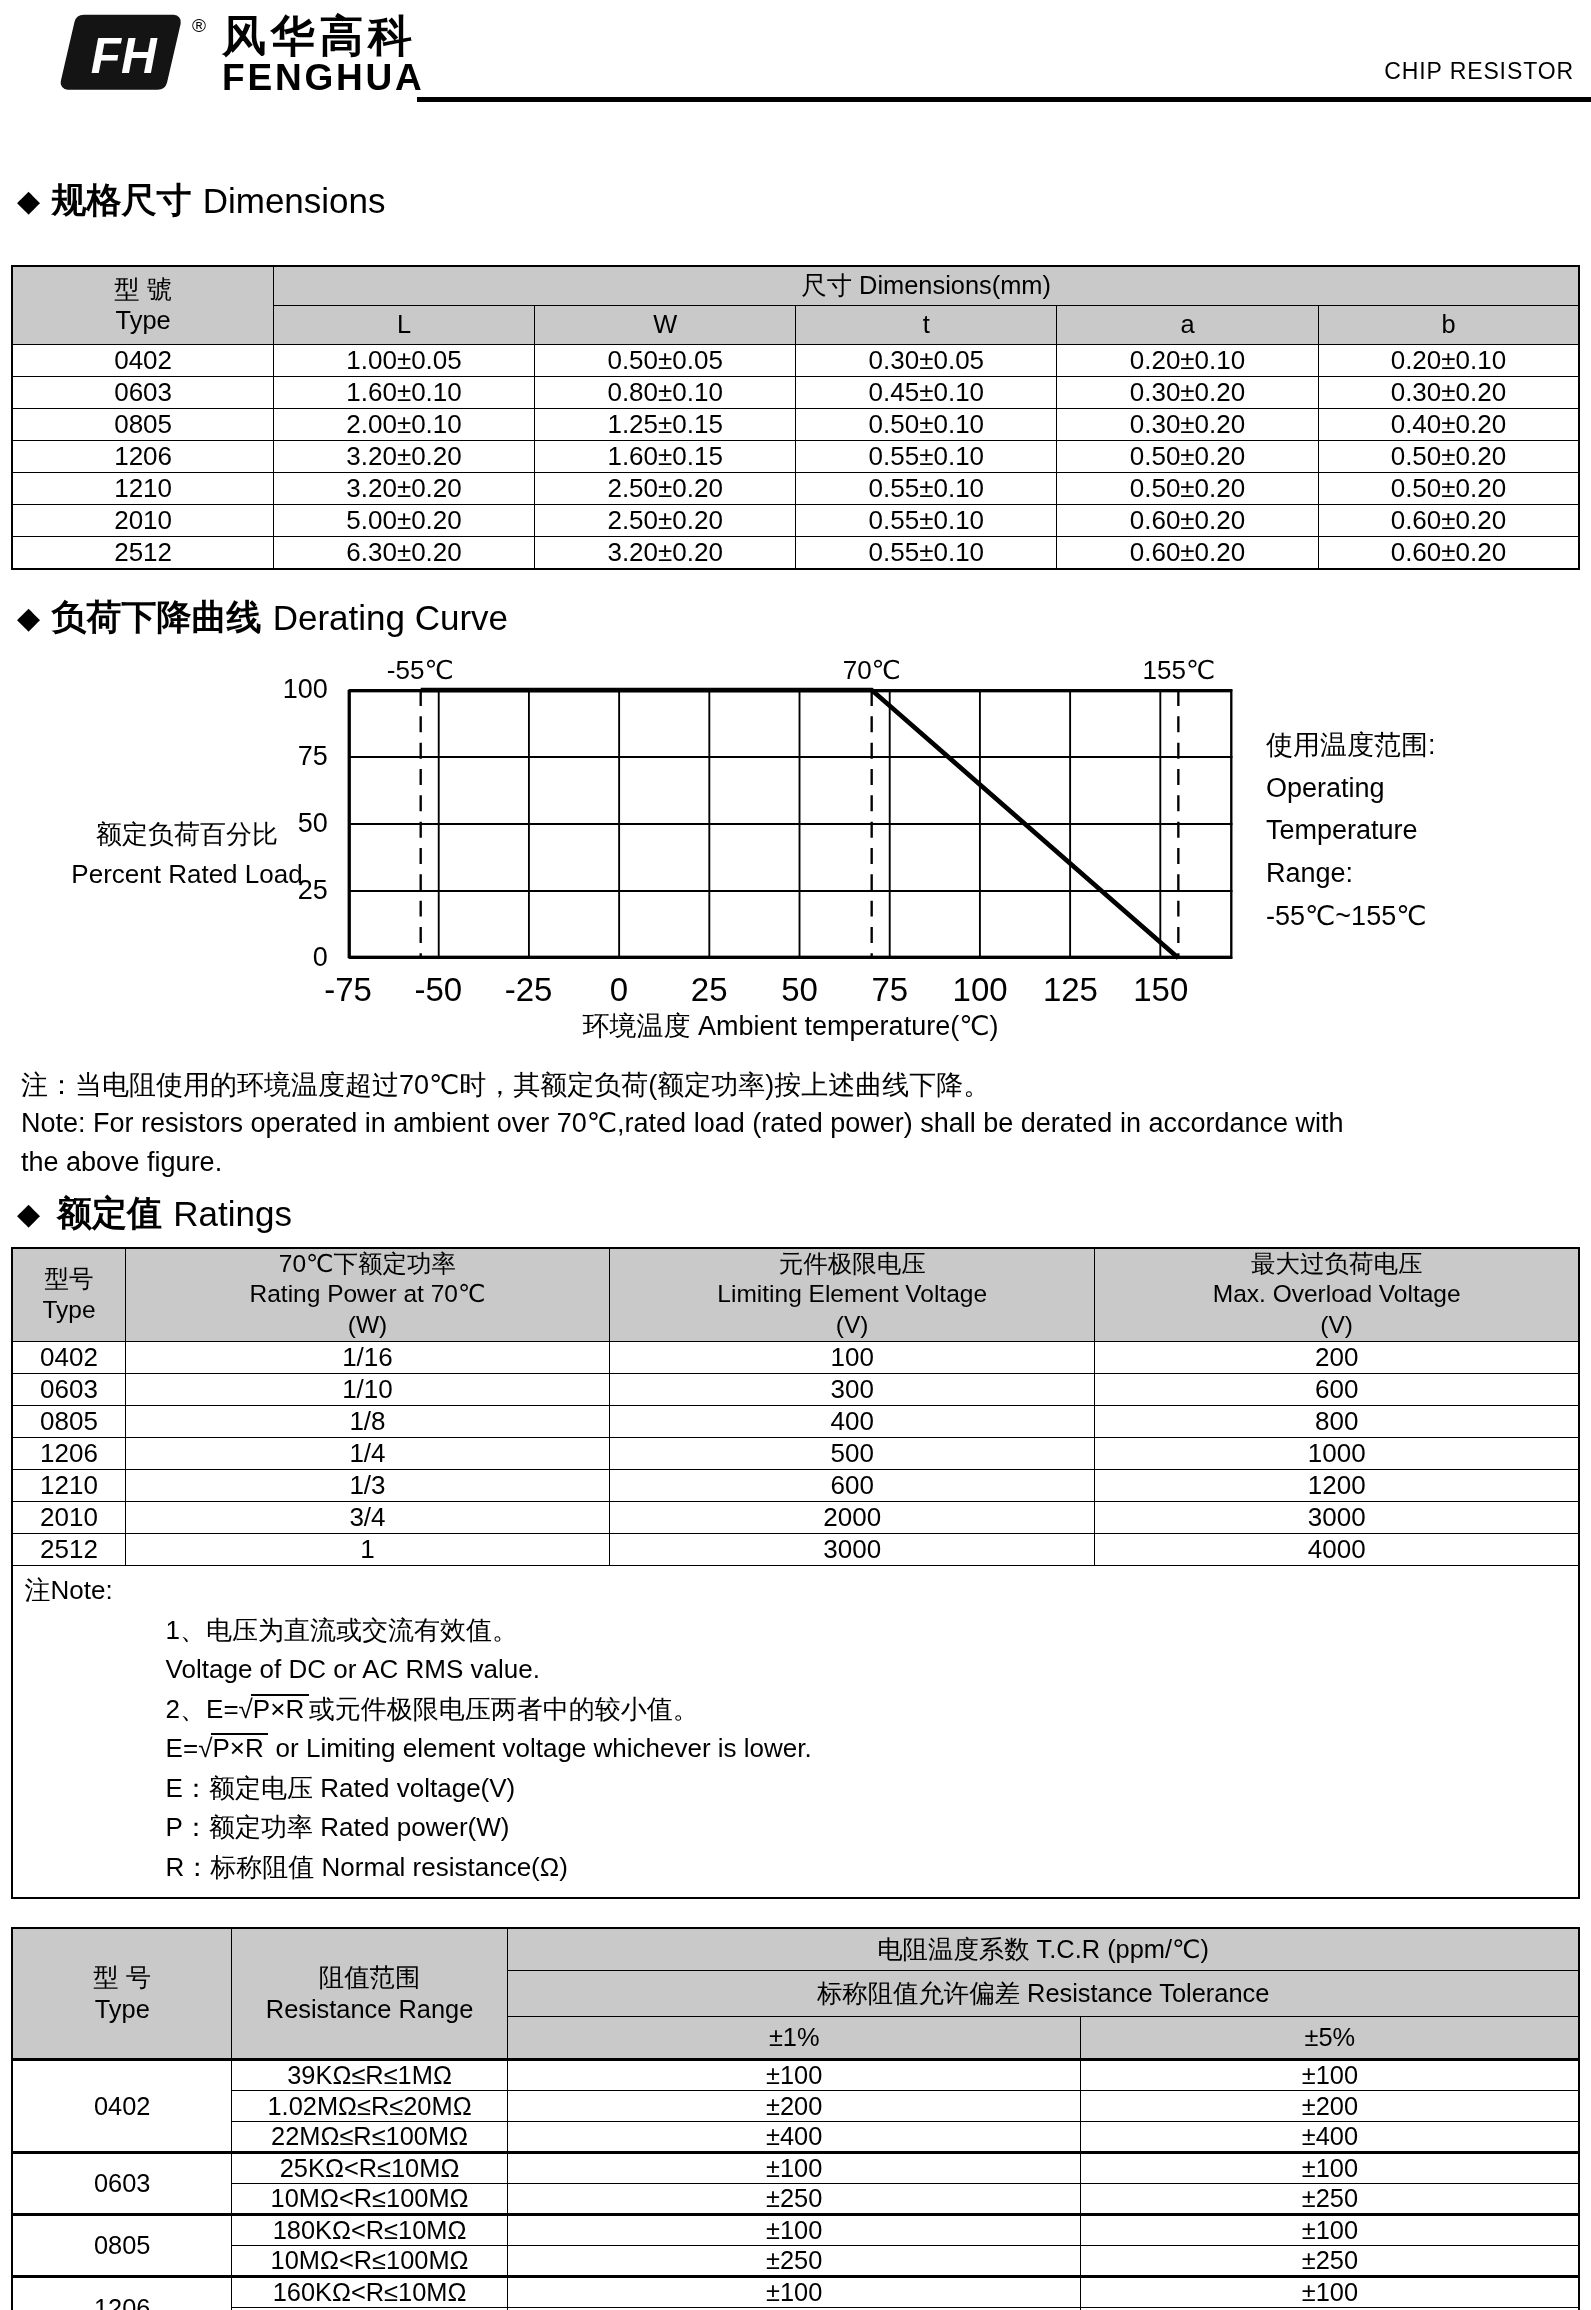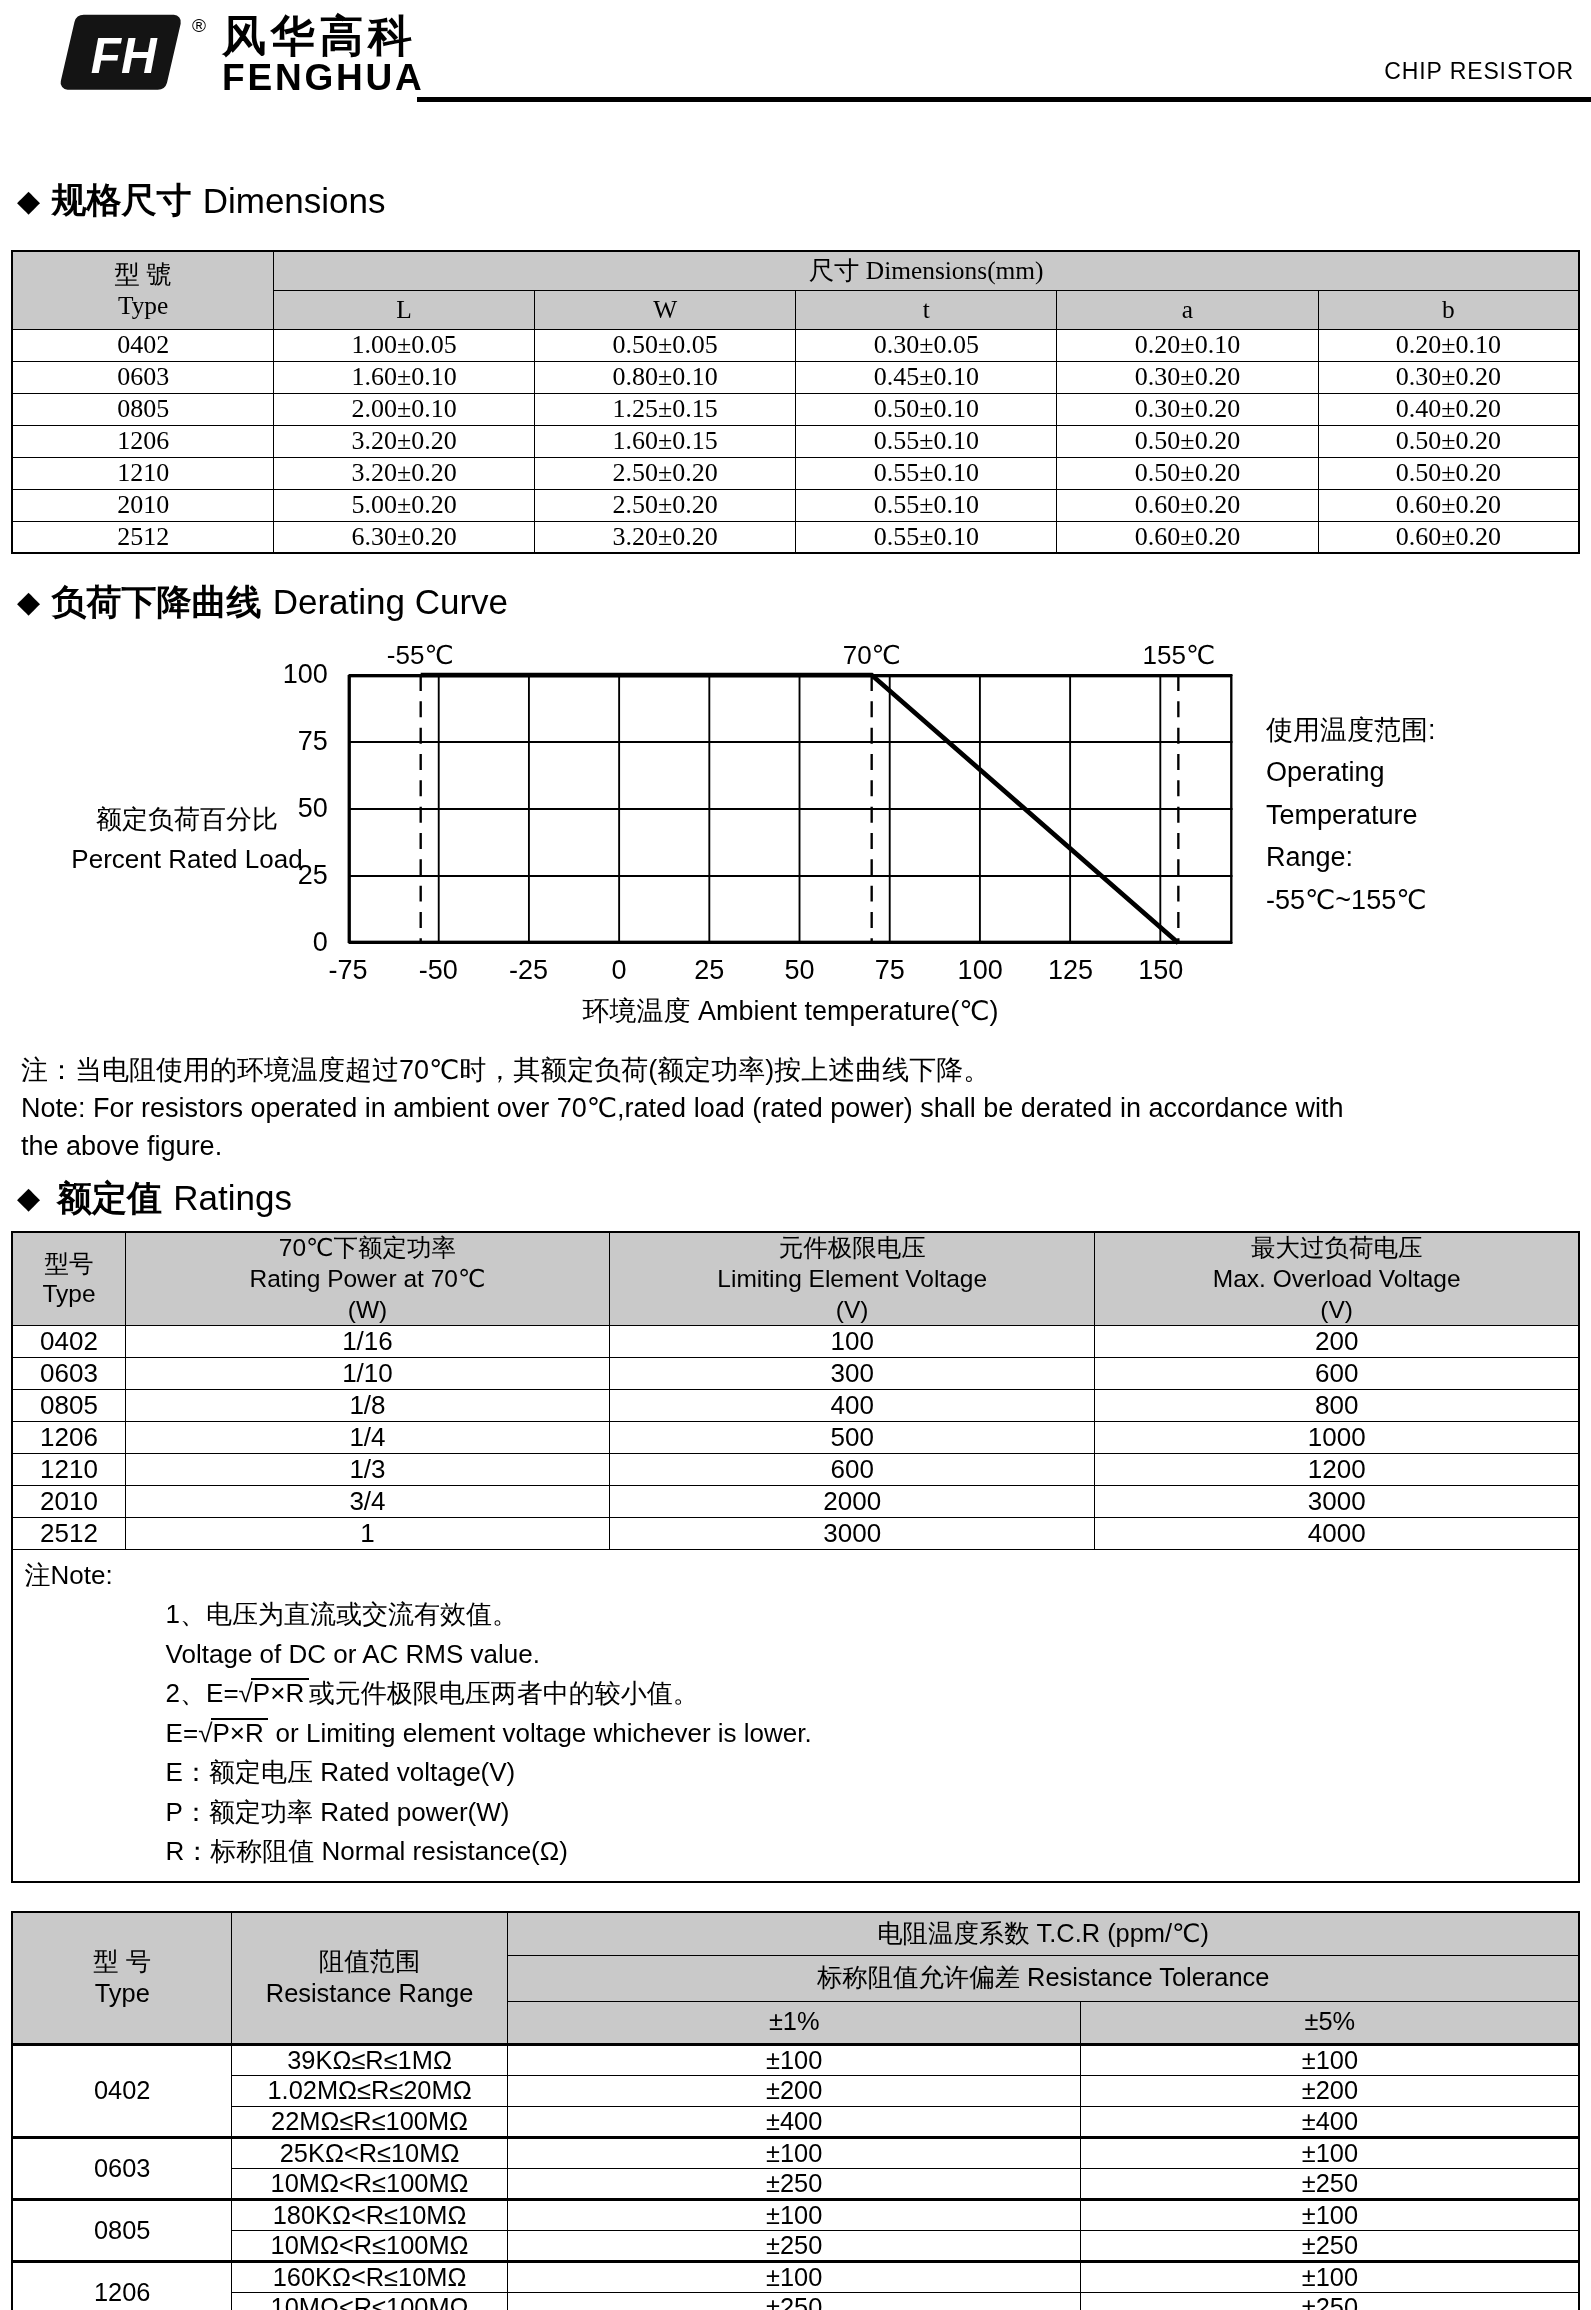--- a/index.html
+++ b/index.html
@@ -25,35 +25,35 @@
   .sec-title .t-en { font-weight:normal; }
   #title-dimensions { margin-top:72px; }
   #title-derating   { margin-top:24.5px; }
   #title-ratings    { margin-top:9.4px; }
   #title-ratings .diamond { margin-right:5.6px; }
   
   table { border-collapse:collapse; table-layout:fixed; width:1569px; margin:0 11.3px; border:2.8px solid #000; }
   th, td { border:1.9px solid #000; text-align:center; vertical-align:middle; padding:0; }
   thead th { background:#c9c9c9; font-weight:normal; }
   
-  #dims-table { margin-top:26px;font-family:Liberation Serif, serif; }
+  #dims-table { margin-top:41px; }
   #dims-table thead tr { height:39px; }
   #dims-table thead th { font-size:25.4px; }
   #dims-table tbody tr { height:32px; }
   #dims-table tbody td { font-size:26px; }
   .two-line div { line-height:1.25; }
   
   .chart-area { position:relative; height:397px; margin-top:15px; }
   .guide-labels { position:absolute; left:348px; top:0; width:885px; height:30px; }
   .guide-label { position:absolute; bottom:0; transform:translateX(-50%); font-size:26px; }
   .plot { position:absolute; left:348px; top:34px; width:885px; height:268px; overflow:visible; }
   .yticks { position:absolute; left:254px; top:34px; width:85px; height:268px; }
   .ytick { position:absolute; right:11.3px; transform:translateY(-52%); font-size:27px; }
   .xticks { position:absolute; left:348px; top:311px; width:885px; height:36px; }
-  .xtick { position:absolute; top:3.8px; transform:translateX(-50%); font-size:27px; }
+  .xtick { position:absolute; top:3.8px; transform:translateX(-50%); font-size:33px; }
   .chart-xlabel { position:absolute; left:348px; top:352px; width:885px; text-align:center; font-size:27px; }
   .chart-ylabel { position:absolute; left:55px; top:158px; width:264px; text-align:center; font-size:26px; line-height:1.55; }
   .chart-annotation { position:absolute; left:1266px; top:68px; font-size:27px; line-height:1.58; }
   
   .derating-note { margin:13px 13px 0 21px; font-size:27px; line-height:1.42; }
   
   #ratings-table { margin-top:9.4px;padding-left:32px; }
   #ratings-table thead tr { height:87px; }
   #ratings-table thead th { font-size:24.5px; line-height:1.25; }
   #ratings-table tbody tr { height:31px; }

